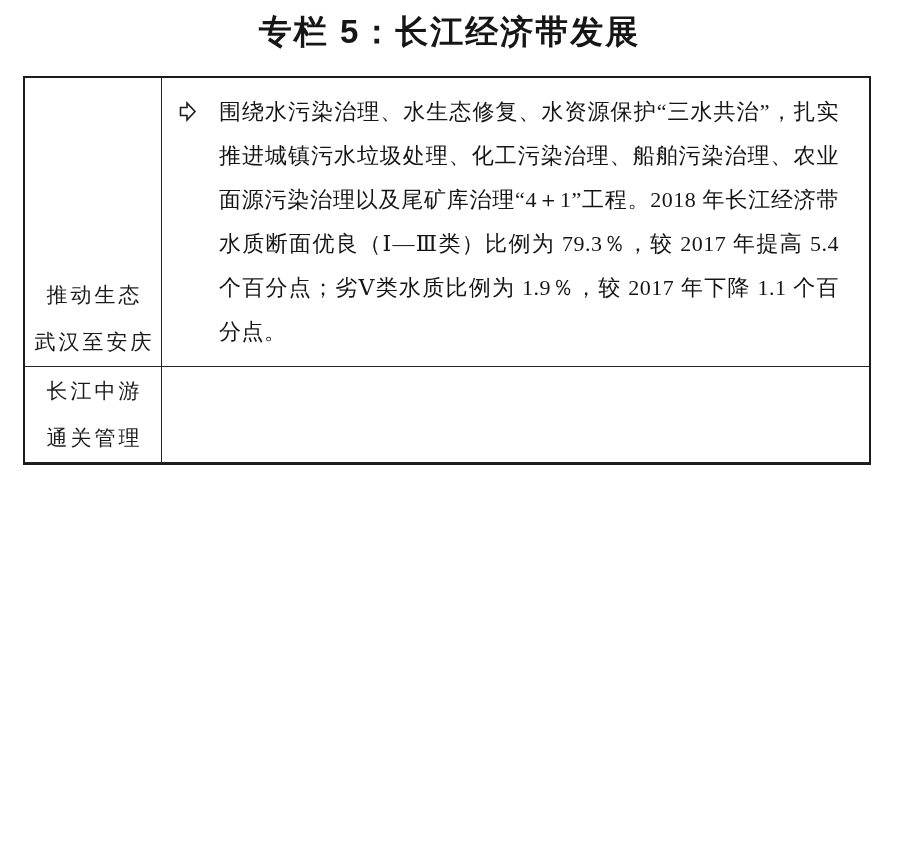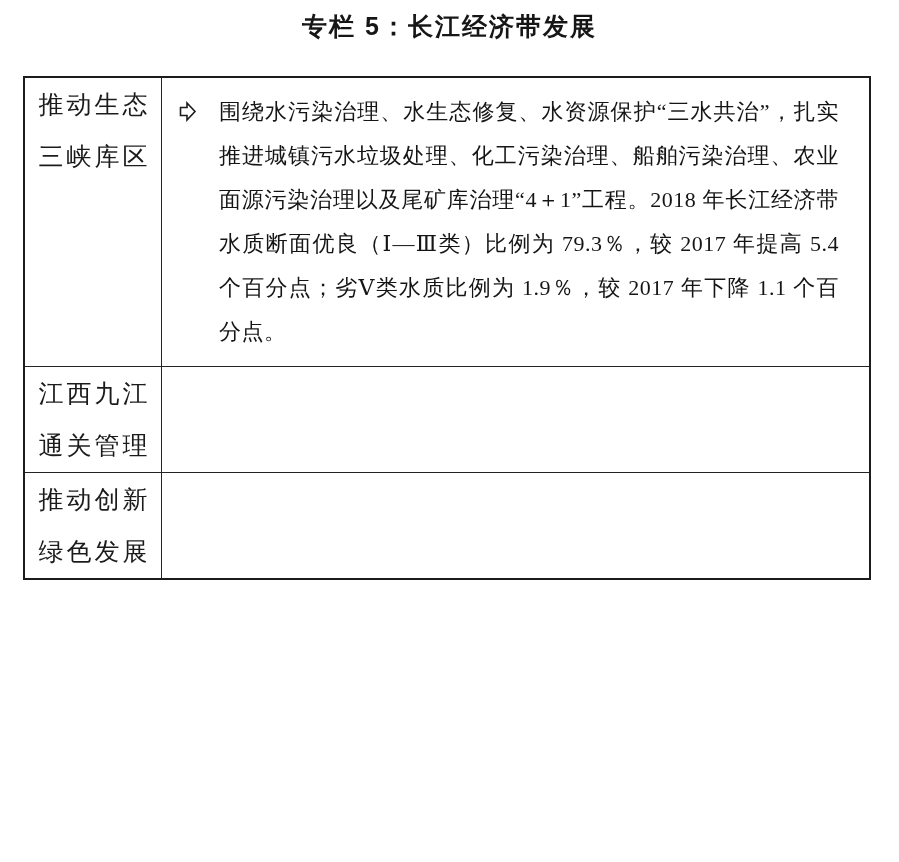--- a/index.html
+++ b/index.html
@@ -10,45 +10,45 @@
     overflow: hidden;
     color: #1a1a1a;
     font-family: "Liberation Serif", "DejaVu Serif", serif;
     position: relative;
   }
   .page-title {
     padding-top: 10px;
     text-align: center;
     font-family: "Liberation Sans", "DejaVu Sans", sans-serif;
     font-weight: bold;
-    font-size: 25px;
+    font-size: 33px;
     letter-spacing: 2px;
     color: #161616;
   }
   .feature-table {
     position: absolute;
     left: 23px;
     top: 76px;
     width: 848px;
     border: 2.5px solid #1c1c1c;
     background: #ffffff;
   }
   .t-row { display: flex; align-items: stretch; }
   .t-row + .t-row { border-top: 1.5px solid #242424; }
   .label-cell {
     flex: 0 0 137px;
     width: 137px;
     border-right: 1.5px solid #242424;
     display: flex;
     flex-direction: column;
-    justify-content: flex-start;
+    justify-content: flex-end;
     align-items: center;
     gap: 19px;
     font-family: "Liberation Sans", "DejaVu Sans", sans-serif;
-    font-size: 25px;
+    font-size: 21px;
     letter-spacing: 3px;
     color: #1b1b1b;
     padding: 10px 2px;
   }
   .label-line { white-space: nowrap; text-indent: 3px; }
   .content-cell {
     flex: 1 1 auto;
     display: flex;
     padding: 12px 30px 12px 17px;
   }
@@ -70,39 +70,35 @@
 </head>
 <body>
 
 <div class="page-title">专栏 5：长江经济带发展</div>
 
 <div class="feature-table">
 
   <div class="t-row">
     <div class="label-cell">
       <span class="label-line">推动生态</span>
-      <span class="label-line">三峡库区</span>
+      <span class="label-line">武汉至安庆</span>
     </div>
     <div class="content-cell">
       <span class="bullet">
         <svg width="18" height="21" viewBox="0 0 18 21">
           <polygon points="1.5,6.5 8,6.5 8,2 16,10.5 8,19 8,14.5 1.5,14.5" fill="#ffffff" stroke="#1b1b1b" stroke-width="1.6" stroke-linejoin="miter"></polygon>
         </svg>
       </span>
       <div class="content-text">围绕水污染治理、水生态修复、水资源保护“三水共治”，扎实推进城镇污水垃圾处理、化工污染治理、船舶污染治理、农业面源污染治理以及尾矿库治理“4＋1”工程。2018 年长江经济带水质断面优良（Ⅰ—Ⅲ类）比例为 79.3％，较 2017 年提高 5.4 个百分点；劣Ⅴ类水质比例为 1.9％，较 2017 年下降 1.1 个百分点。</div>
     </div>
   </div>
 
   <div class="t-row">
     <div class="label-cell">
-      <span class="label-line">江西九江</span>
+      <span class="label-line">长江中游</span>
       <span class="label-line">通关管理</span>
     </div>
   </div>
 
   <div class="t-row">
-    <div class="label-cell">
-      <span class="label-line">推动创新</span>
-      <span class="label-line">绿色发展</span>
-    </div>
   </div>
 
 </div>
 
 </body></html>

